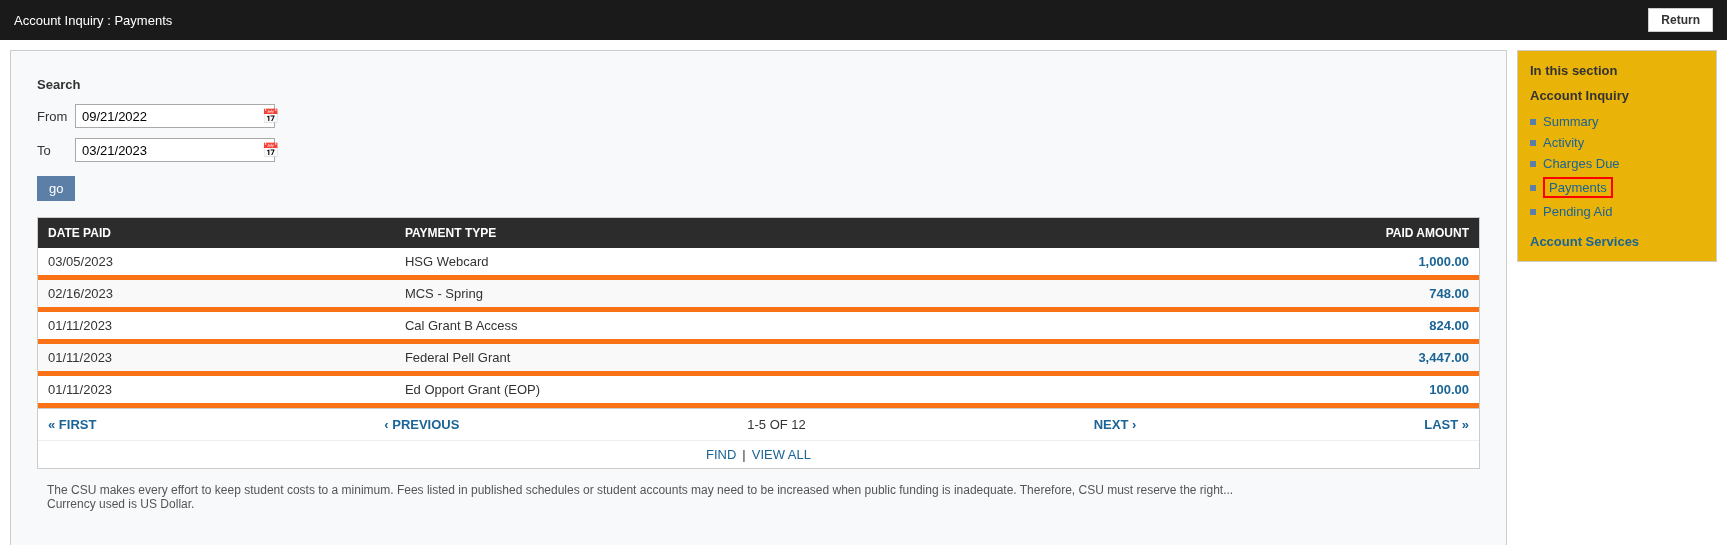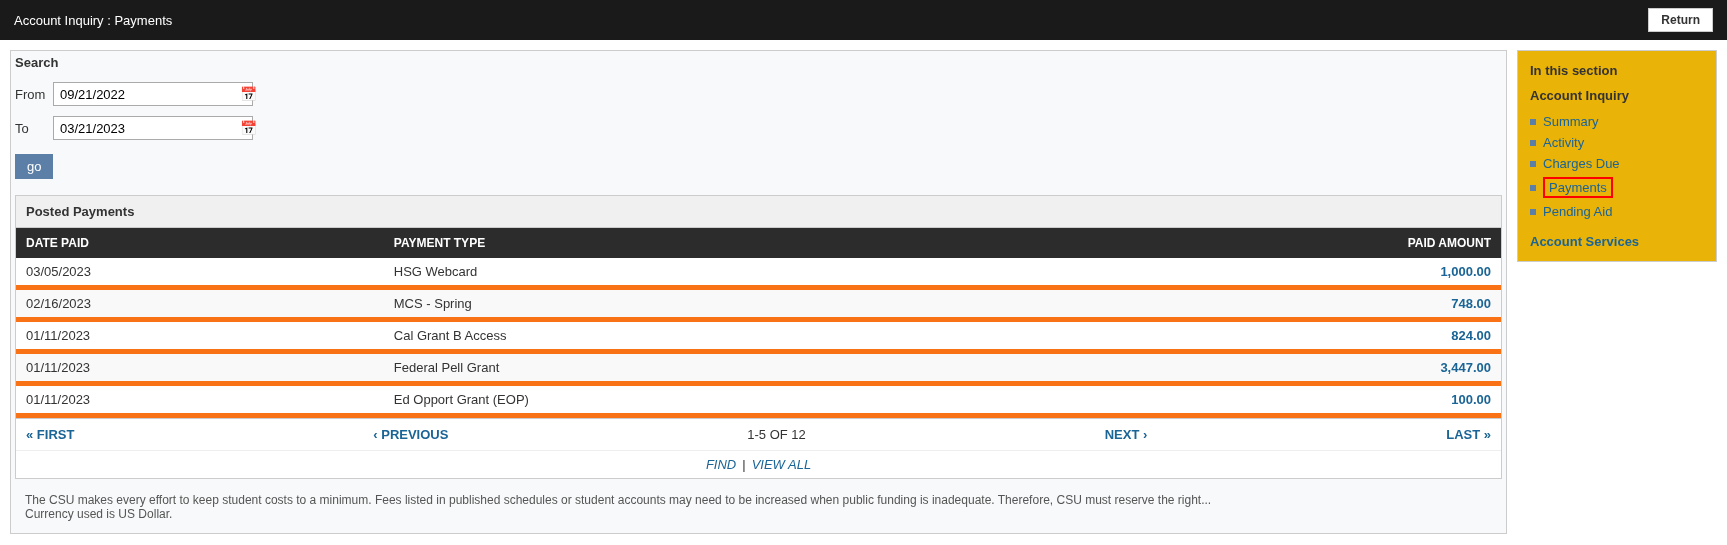--- a/index.html
+++ b/index.html
@@ -30,21 +30,21 @@
     .main-layout {
       display: flex;
       align-items: flex-start;
       padding: 10px;
       gap: 10px;
     }
     .content-area {
       flex: 1;
       border: 1px solid #ccc;
       background: #f8f9fa;
-      padding: 4px;
+      padding: 26px;
     }
     .sidebar {
       width: 200px;
       border: 1px solid #ccc;
       background: #eab308;
       padding: 12px;
       flex-shrink: 0;
     }
 
     
@@ -173,21 +173,20 @@
       padding: 6px;
       border-top: 1px solid #eee;
       background: #fff;
     }
     .find-link {
       color: #1a6496;
       cursor: pointer;
       font-size: 13px;
       background: none;
       border: none;
-      font-style: italic;
     }
     .separator {
       color: #333;
       font-size: 13px;
     }
 
     
     .footer-note {
       padding: 8px 10px;
       font-size: 12px;
@@ -270,21 +269,20 @@
         <div class="date-input-wrapper">
           <input class="date-input" type="text" value="03/21/2023" style="">
           <span class="calendar-icon">📅</span>
         </div>
       </div>
 
       <button class="go-btn">go</button>
     </div>
 
     <div class="posted-section">
-      <div class="posted-section-title">Posted Payments</div>
 
       <table class="payments-table">
         <thead>
           <tr>
             <th>DATE PAID</th>
             <th>PAYMENT TYPE</th>
             <th class="amount-col">PAID AMOUNT</th>
           </tr>
         </thead>
         <tbody id="payments-tbody">

